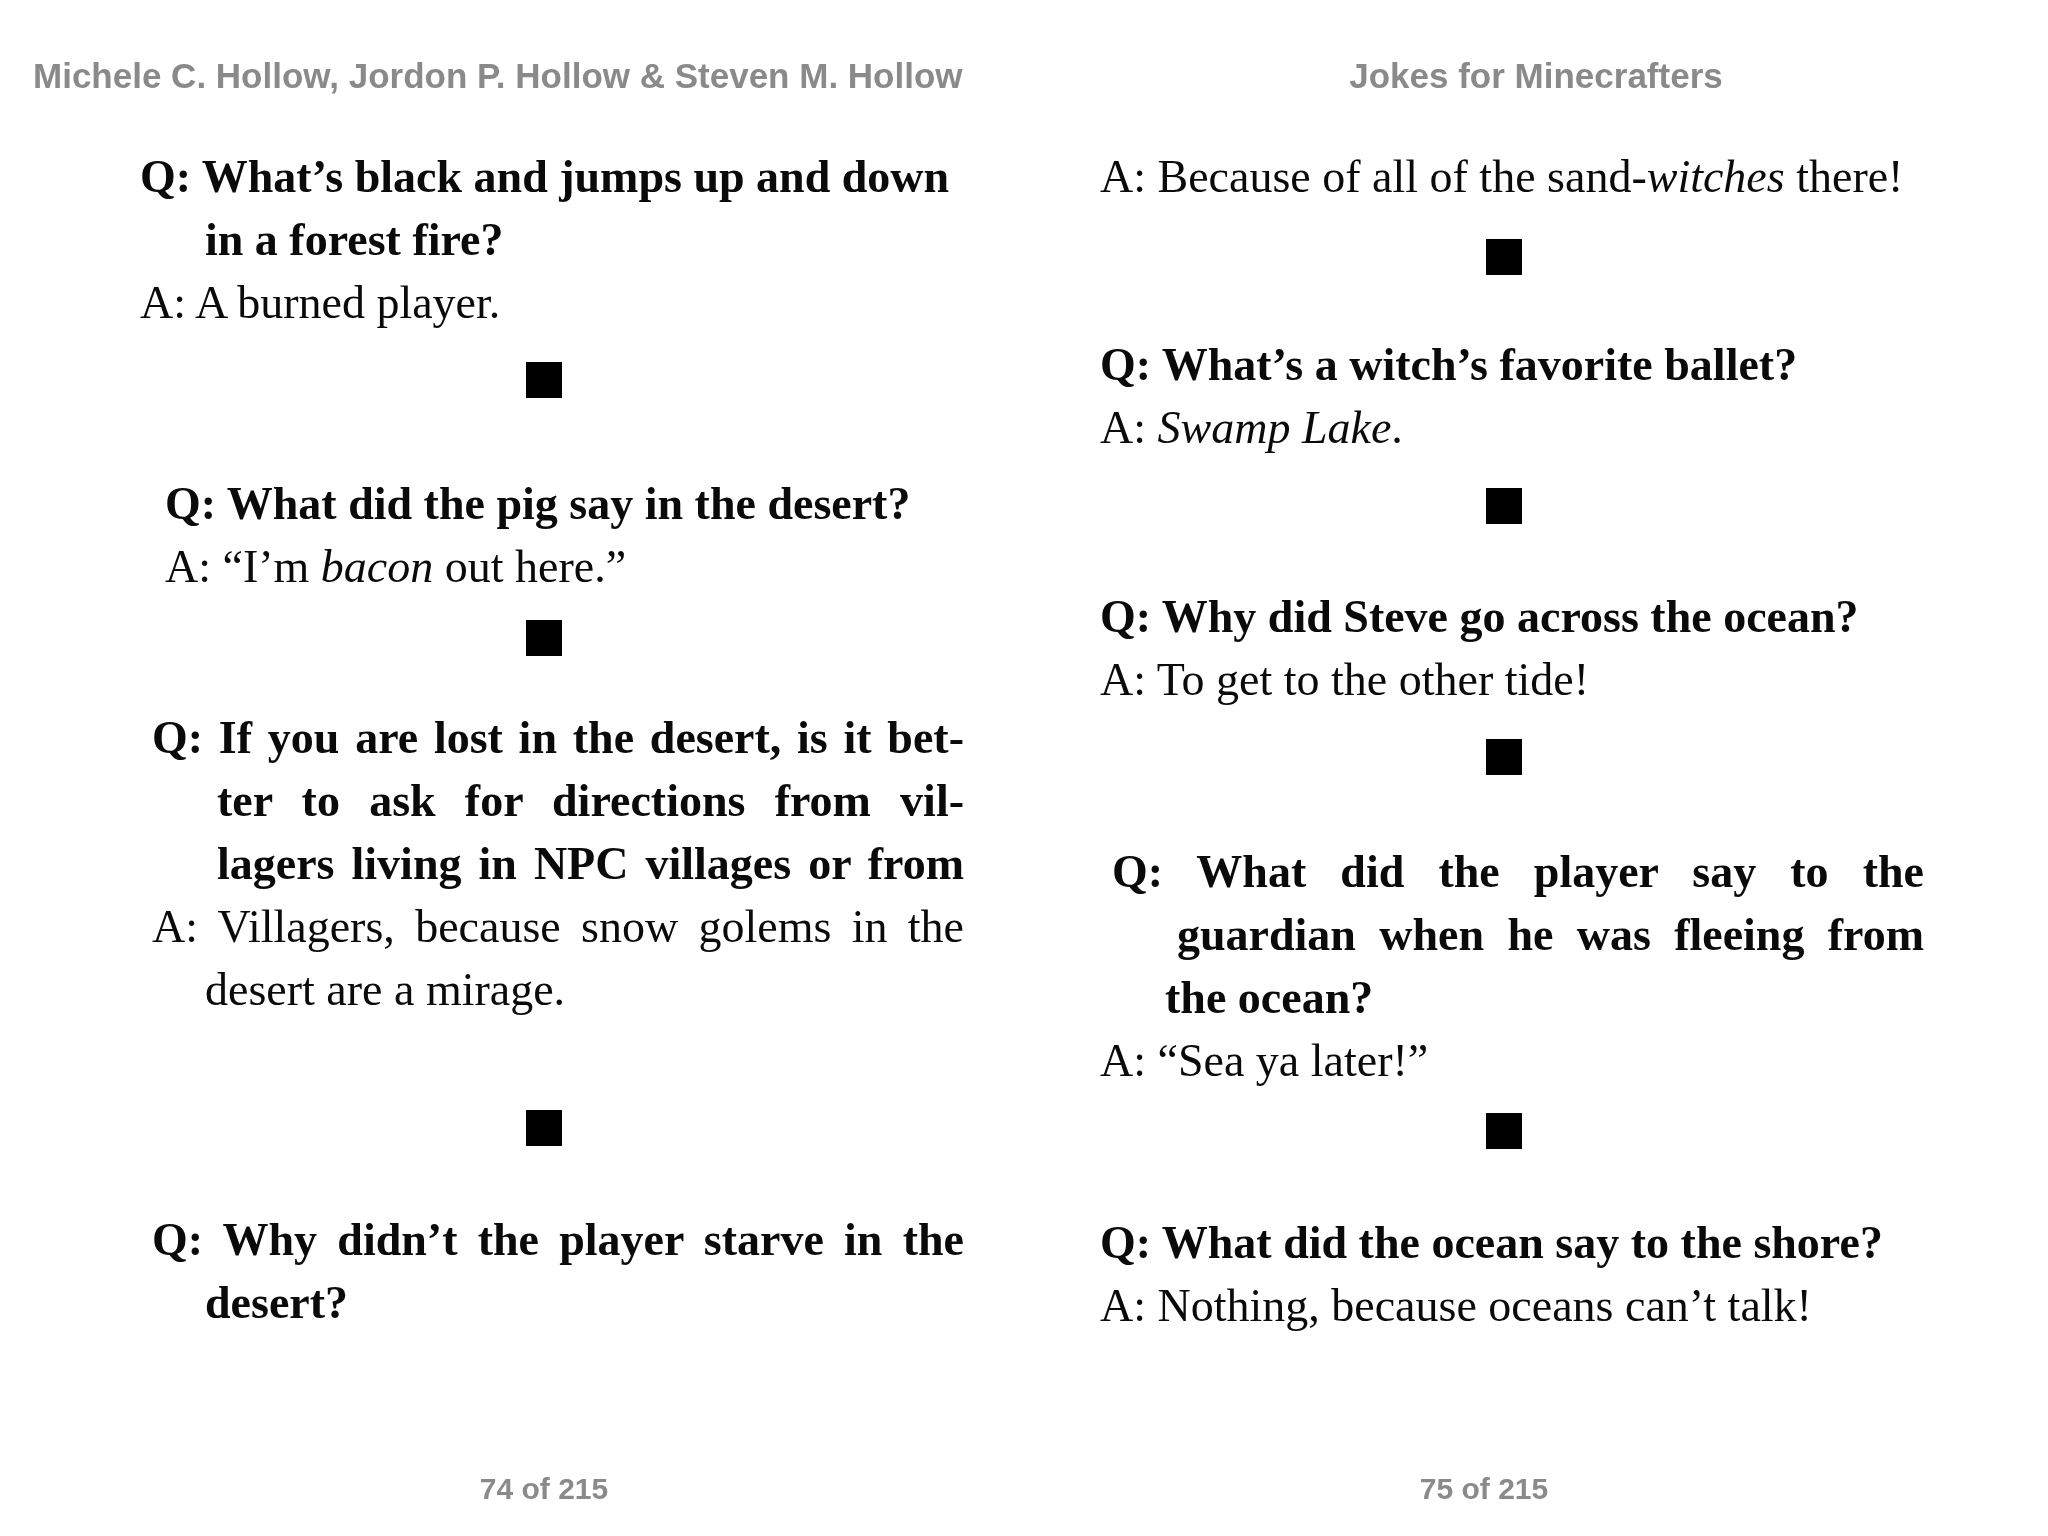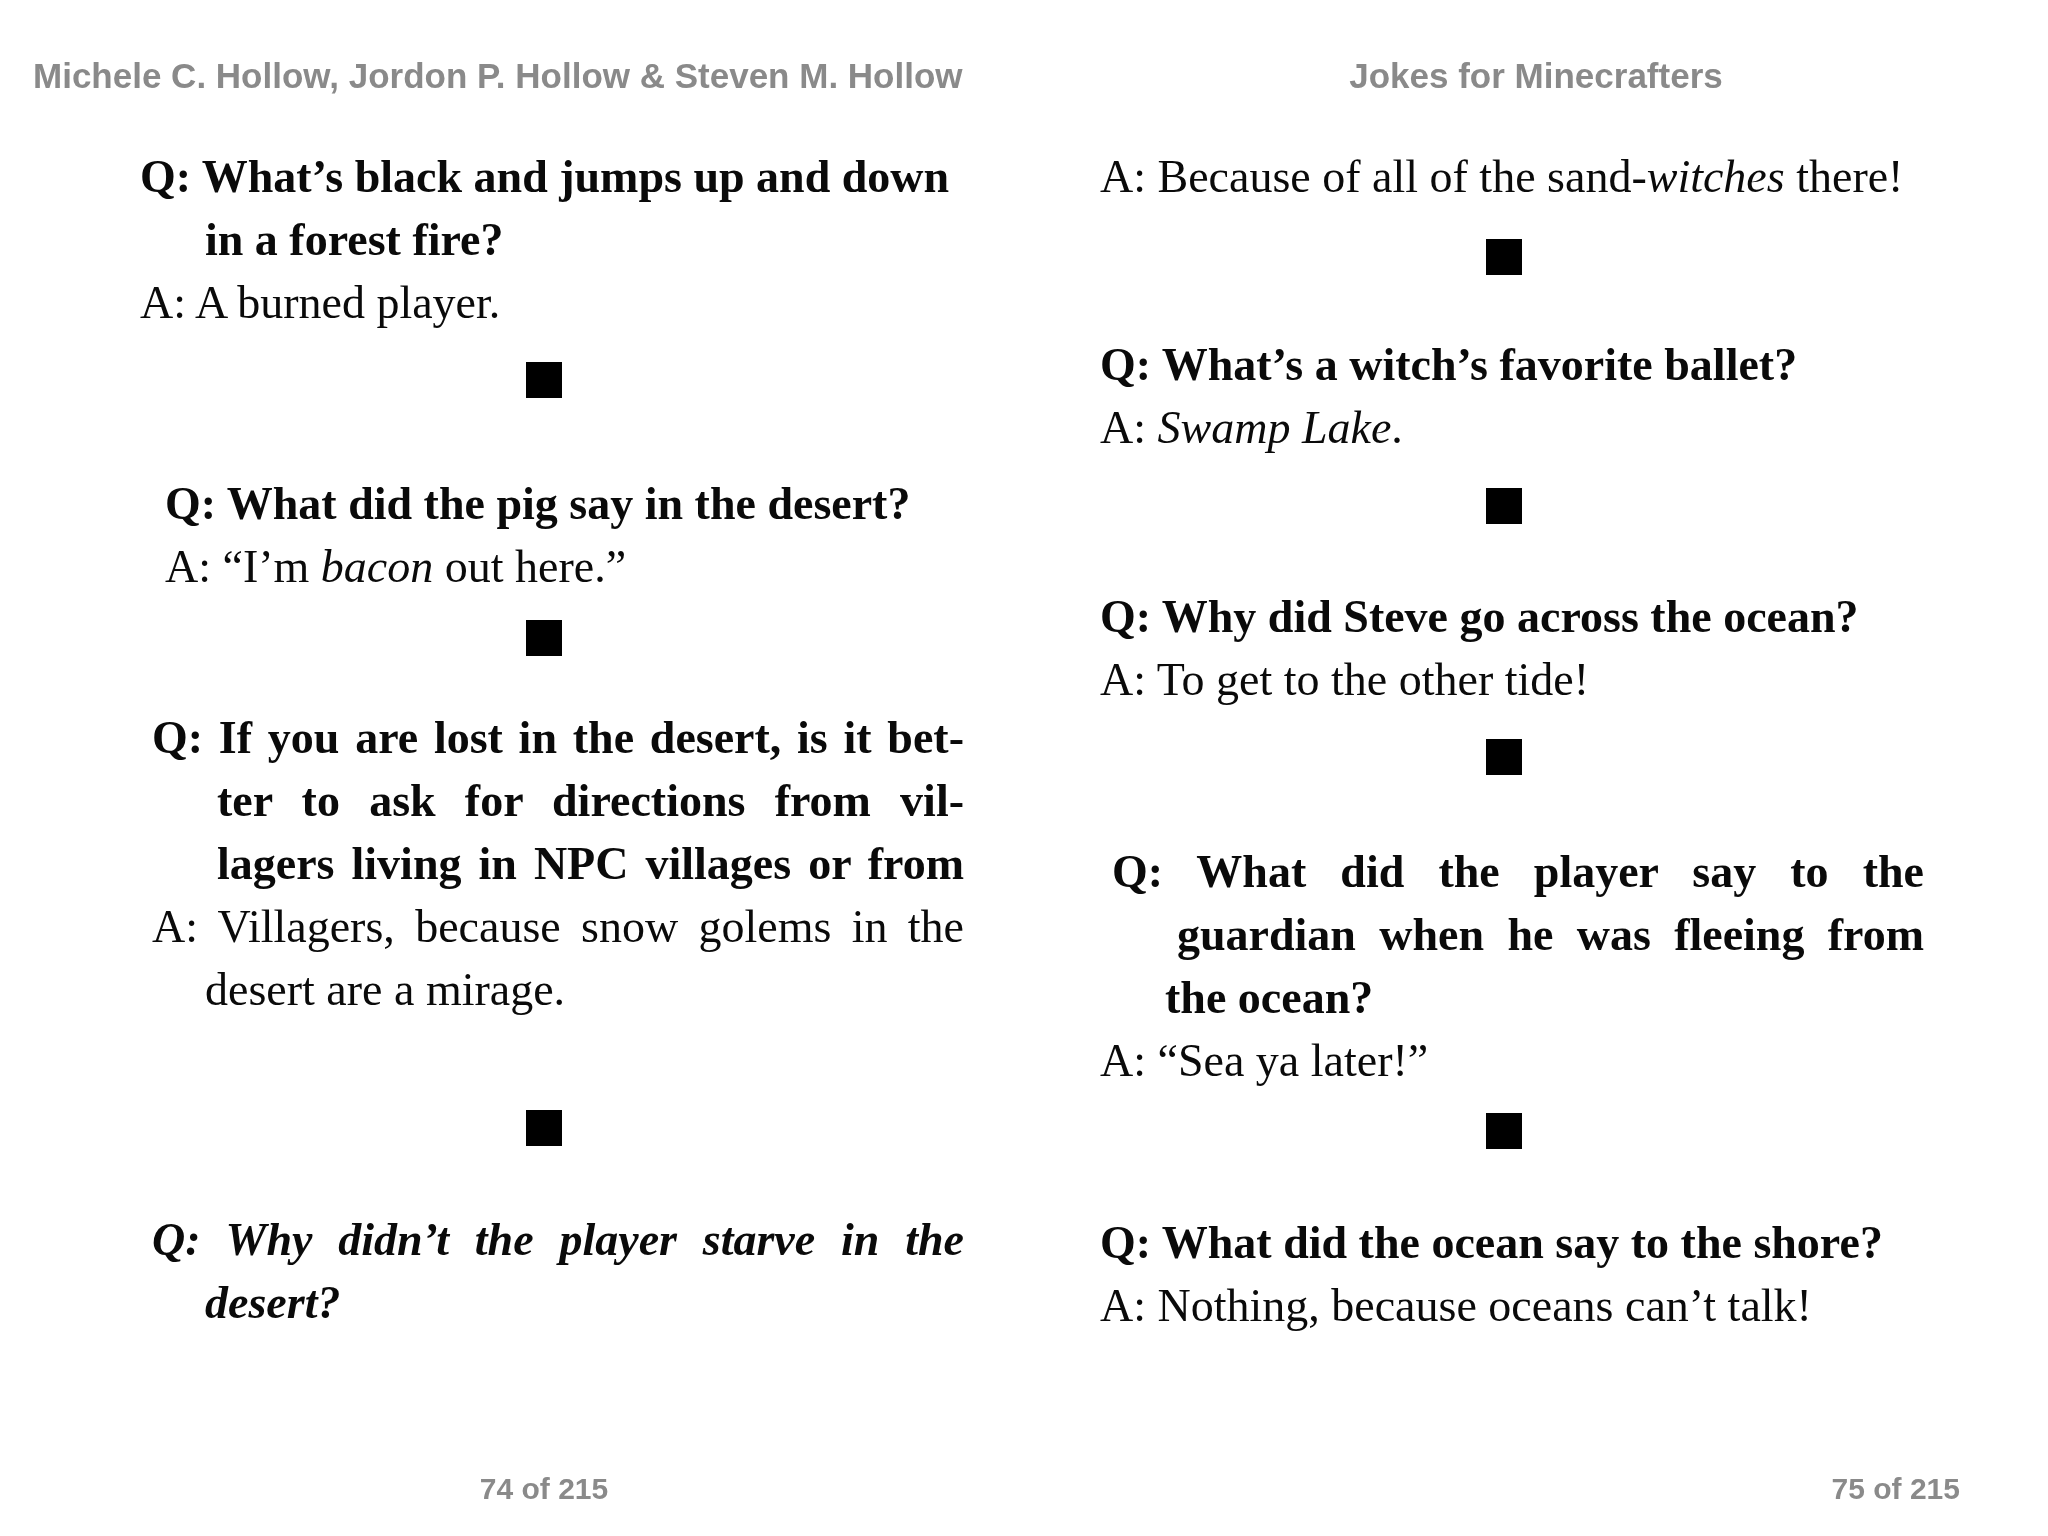--- a/index.html
+++ b/index.html
@@ -37,21 +37,21 @@
     position:absolute;left:50%;margin-left:-18px;
     width:36px;height:36px;background:#000000;
   }
   .page-num{
     position:absolute;top:1473px;width:824px;text-align:center;
     font-family:"Liberation Sans", sans-serif;
     font-weight:600;font-size:30px;line-height:32px;
     color:#8a8a8a;
   }
   .page-num.left{left:132px;}
-  .page-num.right{left:1136px;text-align:right;}
+  .page-num.right{left:1072px;}
 </style>
 </head>
 <body>
 
 <div class="running-head left">Michele C. Hollow, Jordon P. Hollow &amp; Steven M. Hollow</div>
 
 <div class="running-head right">Jokes for Minecrafters</div>
 
 <div class="page-col left" id="left-col">
     <div class="joke-block" style="top: 145px;">
@@ -66,21 +66,21 @@
     </div>
     <div class="divider" style="top: 620px;"></div>
     <div class="joke-block" style="top: 706px;">
       <div class="joke-line bold justify">Q: If you are lost in the desert, is it bet-</div>
       <div class="joke-line bold indent justify">ter to ask for directions from vil-</div>
       <div class="joke-line bold indent justify">lagers living in NPC villages or from</div>
       <div class="joke-line justify">A: Villagers, because snow golems in the</div>
       <div class="joke-line indent">desert are a mirage.</div>
     </div>
     <div class="divider" style="top: 1110px;"></div>
-    <div class="joke-block" style="top: 1208px; font-style: italic;">
+    <div class="joke-block" style="top: 1208px;">
       <div class="joke-line bold justify">Q: Why didn’t the player starve in the</div>
       <div class="joke-line bold indent">desert?</div>
     </div>
   </div>
 
 <div class="page-col right" id="right-col">
     <div class="joke-block" style="top: 145px;">
       <div class="joke-line">A: Because of all of the sand-<em>witches</em> there!</div>
     </div>
     <div class="divider" style="top: 239px;"></div>

